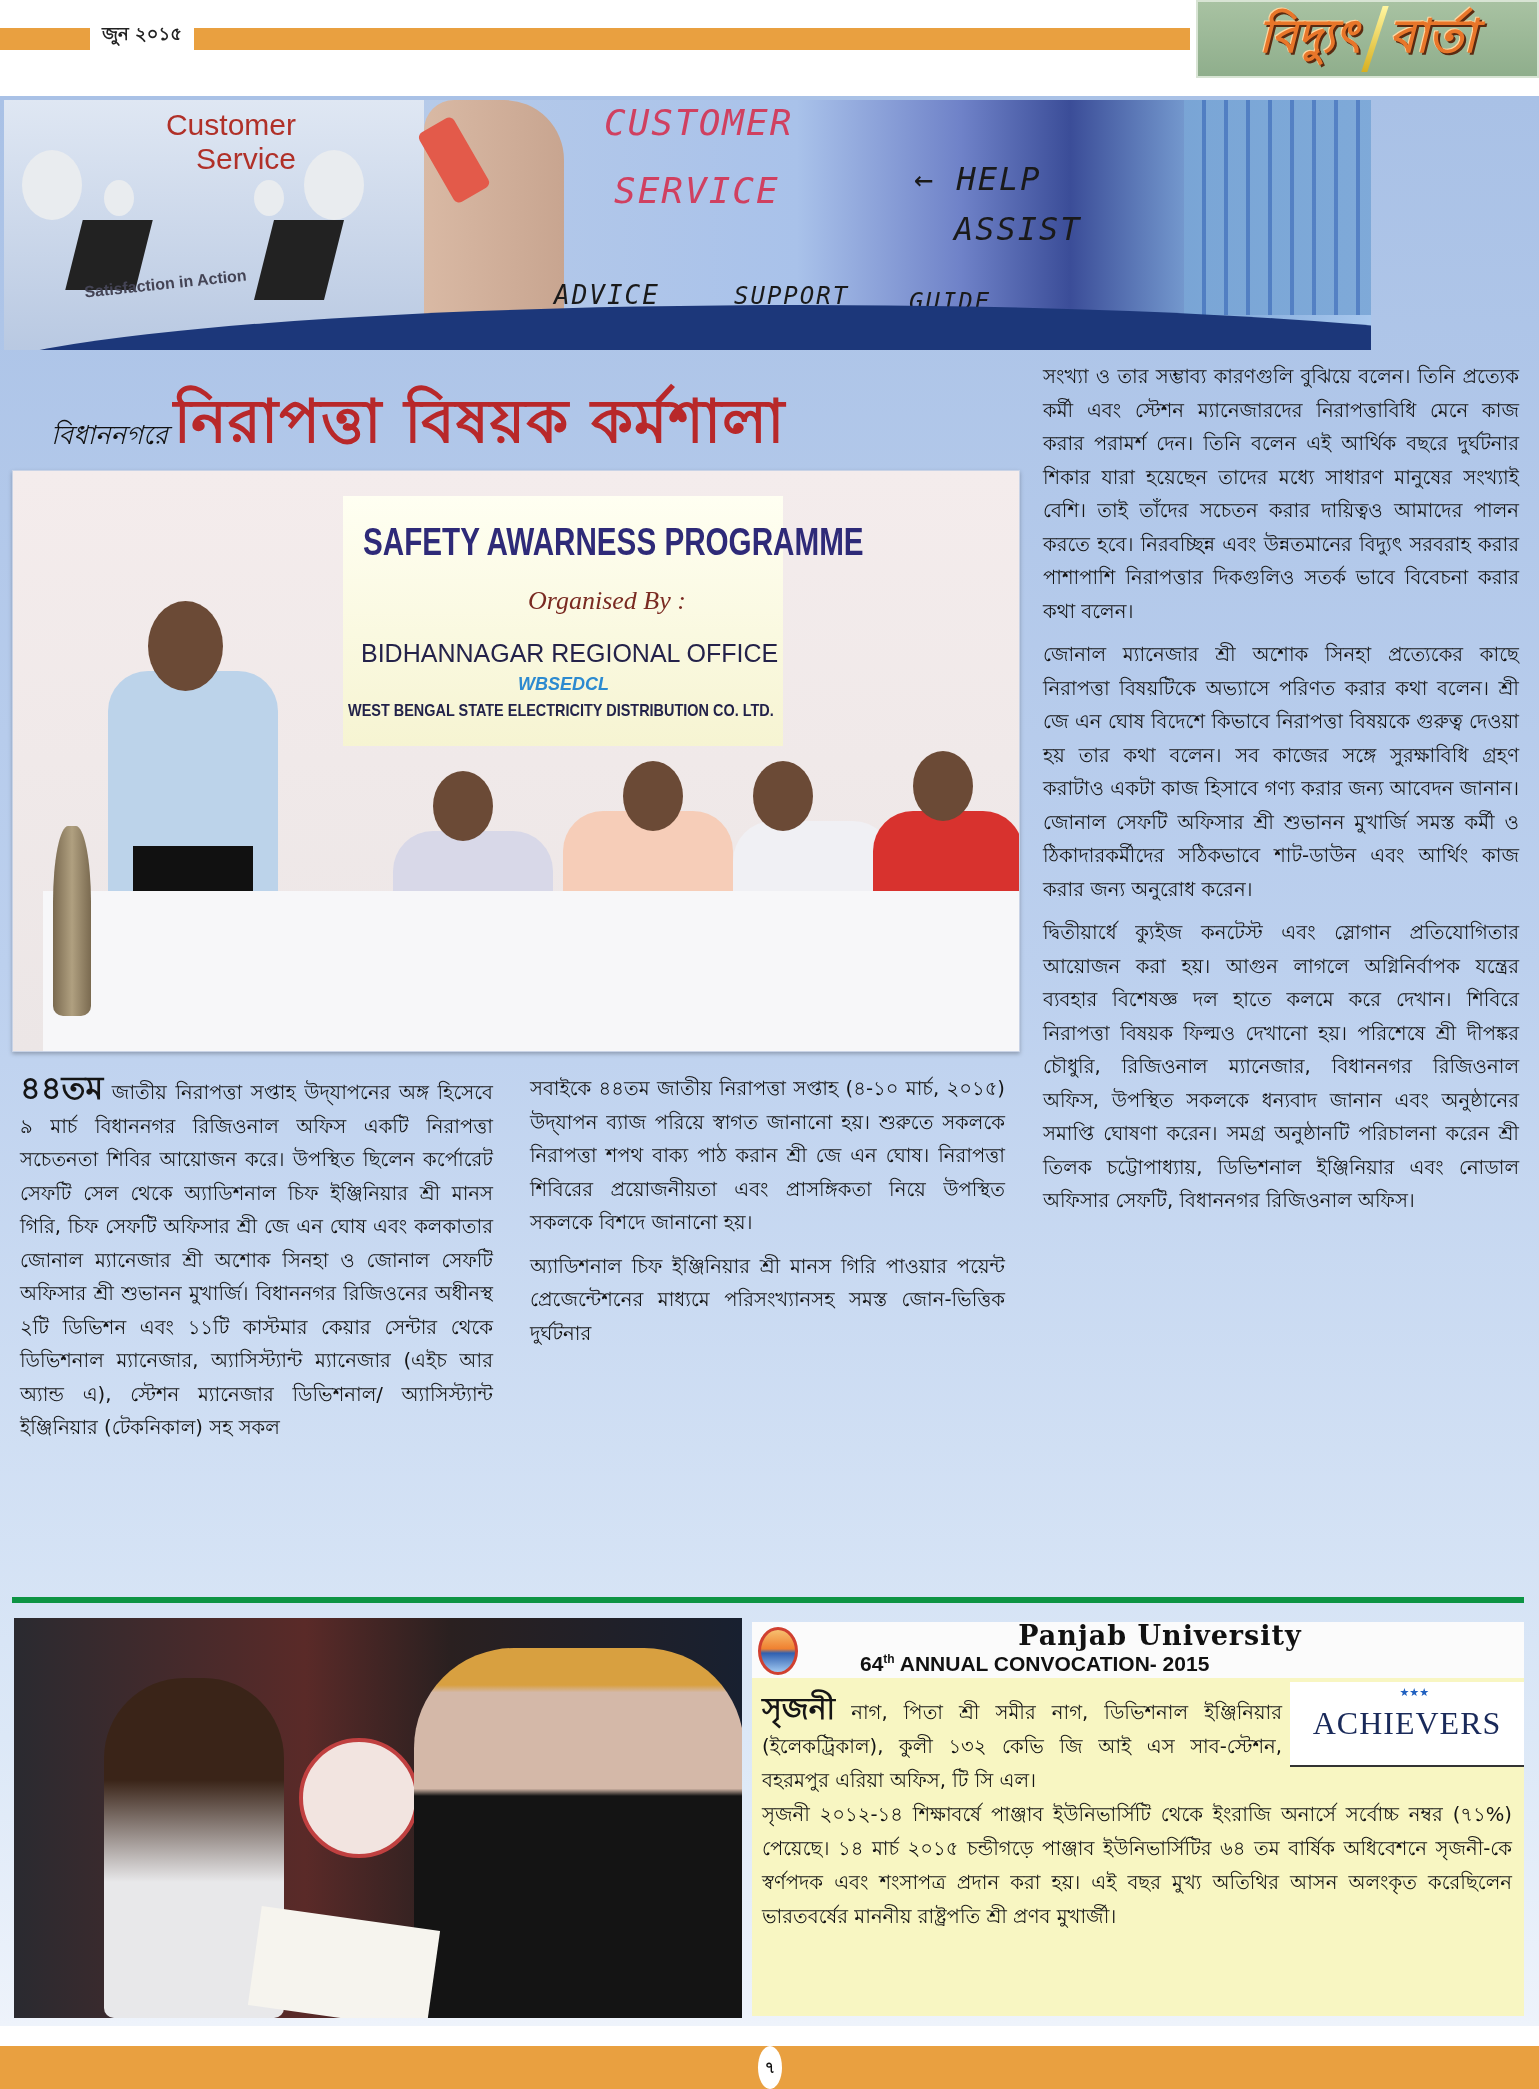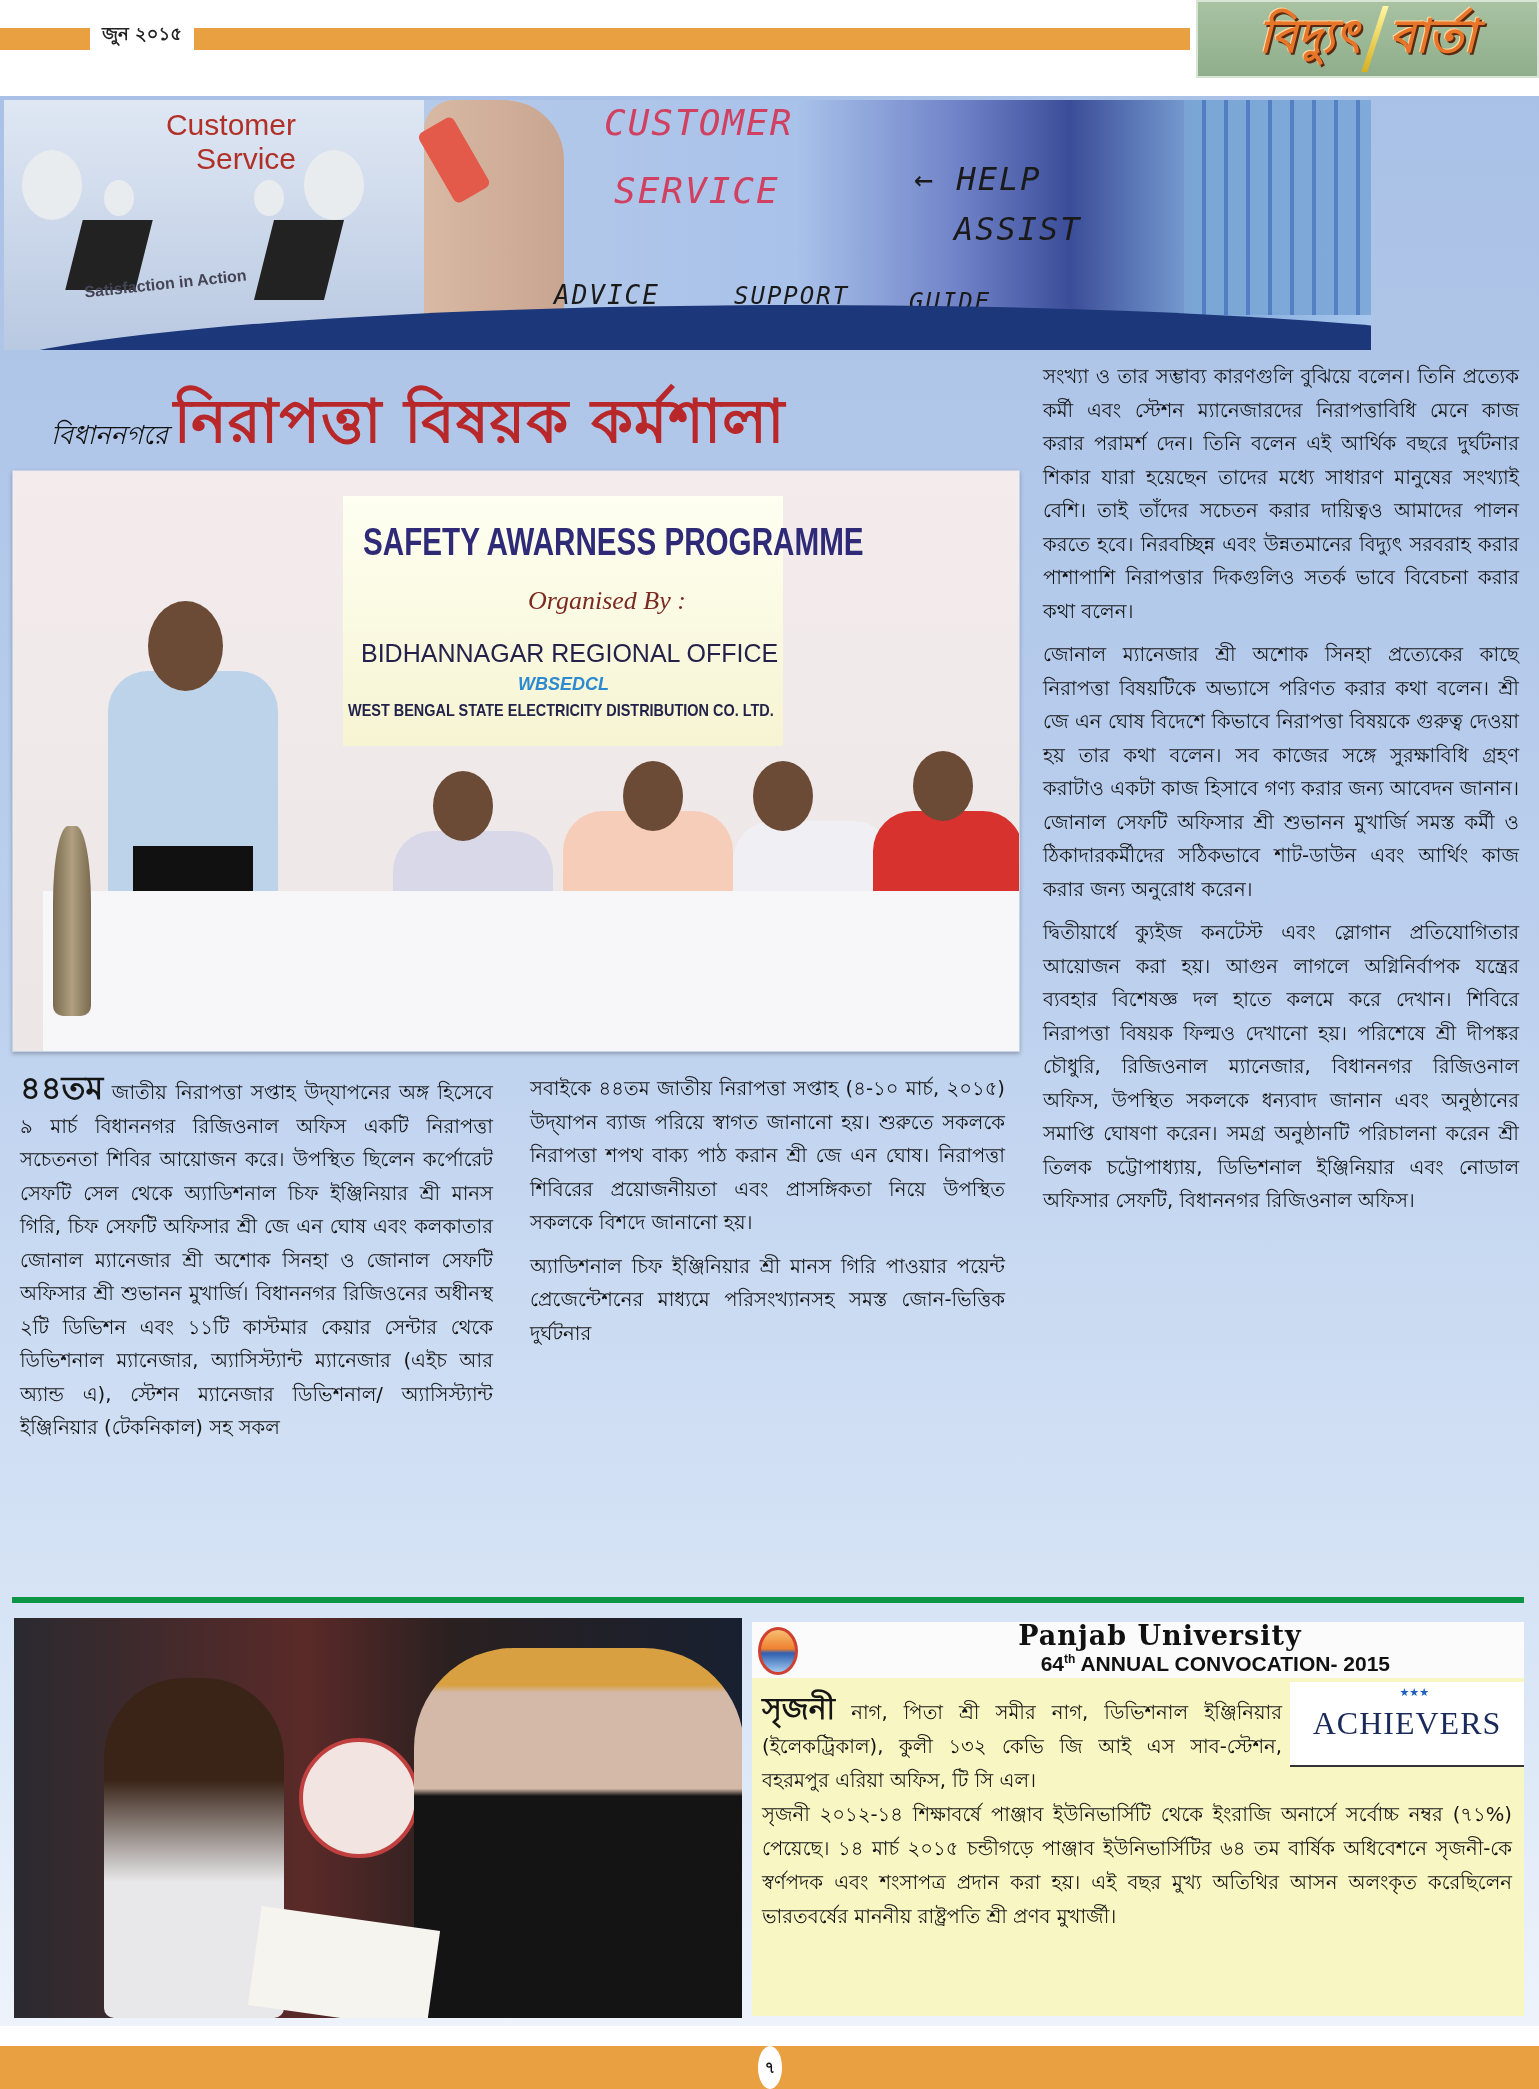--- a/index.html
+++ b/index.html
@@ -66,21 +66,21 @@
   .photo2 { position: absolute; left: 14px; top: 1618px; width: 728px; height: 400px; background: linear-gradient(90deg,#2a2a30,#5a2a28 40%,#2a2020 60%,#182030); overflow: hidden; }
   .photo2 .seal { position: absolute; left: 285px; top: 120px; width: 120px; height: 120px; border-radius: 50%; background: #f2e4e0; border: 4px solid #c04040; }
   .photo2 .girl { position: absolute; left: 90px; top: 60px; width: 180px; height: 340px; background: linear-gradient(180deg,#3a2418 0%,#3a2418 30%,#e8e8ea 60%); border-radius: 80px 80px 10px 10px; }
   .photo2 .man { position: absolute; left: 400px; top: 30px; width: 330px; height: 370px; background: linear-gradient(180deg,#d8a040 0%,#d8a040 10%,#d4b8a8 12%,#d4b8a8 38%,#141414 40%); border-radius: 100px 100px 0 0; }
   .photo2 .cert { position: absolute; left: 240px; top: 300px; width: 180px; height: 100px; background: #f6f4ee; transform: rotate(8deg); }
 
   
   .convo-head { position: absolute; left: 752px; top: 1622px; width: 772px; height: 56px; background: #fbfbfb; }
   .convo-logo { position: absolute; left: 758px; top: 1627px; width: 40px; height: 48px; border-radius: 50%; border: 3px solid #d04030; background: linear-gradient(180deg,#f6c070 0%,#f08030 45%,#3060b0 55%,#a0c8f0 100%); }
   .convo-t1 { position: absolute; left: 900px; top: 1620px; width: 520px; text-align: center; font-family: "DejaVu Serif", serif; font-weight: bold; font-size: 27px; color: #111; letter-spacing: 1px; }
-  .convo-t2 { position: absolute; left: 860px; top: 1652px; width: 530px; text-align: right; font-family: "Liberation Sans", sans-serif; font-weight: bold; font-size: 21px; color: #111; }
+  .convo-t2 { position: absolute; left: 860px; top: 1652px; width: 530px; text-align: left; font-family: "Liberation Sans", sans-serif; font-weight: bold; font-size: 21px; color: #111; }
   .convo-t2 sup { font-size: 12px; }
   .convo-body { position: absolute; left: 752px; top: 1678px; width: 772px; height: 338px; background: #f8f6c2; }
   .achievers { position: absolute; left: 1290px; top: 1682px; width: 234px; height: 85px; background: #fff; border-bottom: 2px solid #333; display: flex; align-items: center; justify-content: center; }
   .achievers span { font-family: "Liberation Serif", serif; font-size: 32px; color: #1a2a5a; letter-spacing: 1px; }
   .achievers .stars { position: absolute; right: 95px; top: 4px; color: #2060c0; font-size: 11px; }
   .convo-text { position: absolute; left: 762px; top: 1692px; width: 750px; font-size: 19.6px; line-height: 34px; color: #151515; text-align: justify; }
   .convo-text .wrap { width: 520px; text-align: justify; }
   .convo-text .name { font-size: 30px; font-weight: bold; }
 
   

